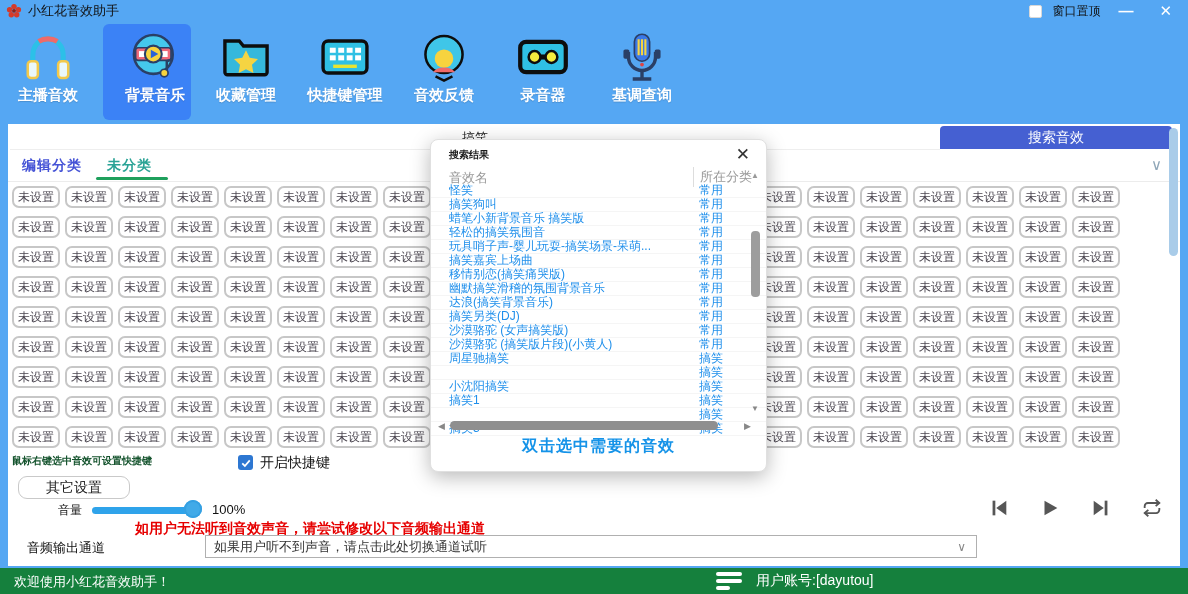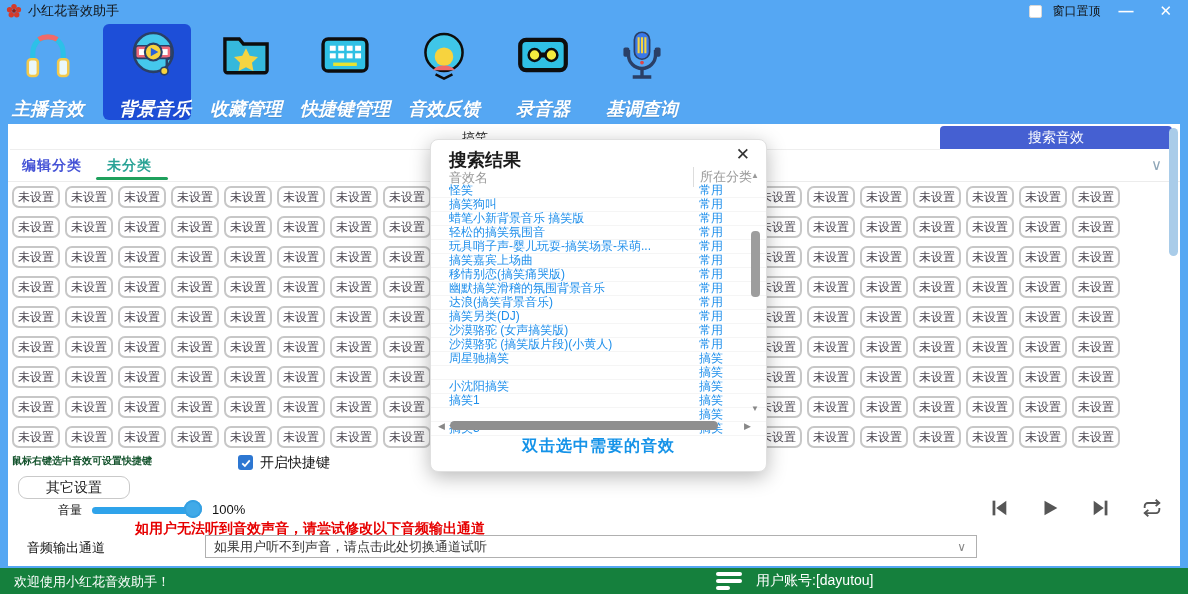--- a/index.html
+++ b/index.html
@@ -13,24 +13,24 @@
   .titlebar{position:absolute;left:0;top:0;width:100%;height:22px;display:flex;align-items:center;}
   .titlebar .app-icon{width:16px;height:16px;margin:0 6px 0 6px;}
   .titlebar .title{font-size:13px;color:#111;}
   .tb-right{position:absolute;right:8px;top:0;height:22px;display:flex;align-items:center;gap:10px;}
   .tb-check{width:11px;height:11px;background:#fff;border:1px solid #d8d8d8;border-radius:2px;}
   .tb-ontop-label{font-size:12px;color:#111;}
   .tb-btn{color:#fff;font-size:15px;line-height:22px;padding:0 8px;font-weight:bold;}
   
   .toolbar{position:absolute;left:4px;top:24px;height:100px;display:flex;}
   .tool-item{width:88px;margin-right:11px;height:96px;display:flex;flex-direction:column;align-items:center;justify-content:flex-start;border-radius:6px;padding-top:4px;box-sizing:border-box;}
-  .tool-item.selected{background:#1d4ed8;padding-left:16px;}
+  .tool-item.selected{background:#3b82f6;padding-left:16px;}
   .tool-icon{width:56px;height:58px;display:flex;align-items:center;justify-content:center;}
   .tool-icon svg{width:54px;height:54px;}
-  .tool-label{color:#fff;font-size:18px;font-weight:bold;margin-top:15px;white-space:nowrap;text-shadow:0 1px 1px rgba(0,0,0,.15);font-style:italic;}
+  .tool-label{color:#fff;font-size:15px;font-weight:bold;margin-top:0;white-space:nowrap;text-shadow:0 1px 1px rgba(0,0,0,.15);}
   
   .content{position:absolute;left:8px;top:124px;width:1172px;height:442px;background:#fff;}
   .search-input{position:absolute;left:2px;top:2px;width:930px;height:23px;background:#fff;border-bottom:1px solid #eee;border-radius:4px 4px 0 0;display:flex;align-items:center;justify-content:center;font-size:13px;color:#222;}
   .search-btn{position:absolute;left:932px;top:2px;width:232px;height:23px;background:#4560d2;color:#fff;font-size:14px;display:flex;align-items:center;justify-content:center;border-radius:4px 4px 0 0;}
   .tabs-row{position:absolute;left:0;top:26px;width:1172px;height:31px;border-bottom:1px solid #ececec;}
   .tab-edit{position:absolute;left:14px;top:7px;font-size:14px;font-weight:bold;color:#4553d6;letter-spacing:1px;}
   .tab-uncat{position:absolute;left:99px;top:7px;font-size:14px;font-weight:bold;color:#2aa396;letter-spacing:1px;}
   .tab-underline{position:absolute;left:88px;top:27px;width:72px;height:3px;background:#1ea05c;border-radius:2px;}
   .tabs-chevron{position:absolute;right:18px;top:6px;color:#8fa6b8;font-size:15px;}
   .grid{position:absolute;left:4px;top:62px;display:grid;grid-template-columns:repeat(21,48px);grid-auto-rows:22px;column-gap:5px;row-gap:8px;}
@@ -46,21 +46,21 @@
   .vol-thumb{position:absolute;left:176px;top:376px;width:18px;height:18px;border-radius:50%;background:#41aae8;box-shadow:inset 0 0 0 2px #35a0e2;}
   .vol-value{position:absolute;left:204px;top:378px;font-size:13px;color:#111;}
   .playctl{position:absolute;left:980px;top:373px;display:flex;gap:29px;align-items:center;}
   .playctl svg{width:22px;height:22px;}
   .warn-red{position:absolute;left:127px;top:396px;color:#e60000;font-size:14px;font-weight:bold;}
   .chan-label{position:absolute;left:19px;top:415px;font-size:13px;color:#111;}
   .chan-select{position:absolute;left:197px;top:411px;width:772px;height:23px;border:1px solid #b0b0b0;box-sizing:border-box;background:#fff;display:flex;align-items:center;font-size:13px;color:#333;padding-left:8px;}
   .chan-chevron{position:absolute;right:10px;top:4px;color:#888;font-size:12px;}
   
   .popup{position:absolute;left:430px;top:139px;width:335px;height:331px;background:#fff;border:1px solid #e0e0e0;border-radius:8px;box-shadow:0 5px 20px rgba(0,0,0,.28);z-index:50;}
-  .popup-title{position:absolute;left:18px;top:8px;font-size:18px;font-weight:bold;color:#1b1b1b;}
+  .popup-title{position:absolute;left:18px;top:8px;font-size:10px;font-weight:bold;color:#1b1b1b;}
   .popup-close{position:absolute;right:16px;top:4px;font-size:17px;color:#333;}
   .popup-header{position:absolute;left:0;top:29px;width:100%;height:16px;font-size:13px;color:#999;}
   .ph-name{position:absolute;left:18px;top:0;}
   .ph-cat{position:absolute;left:262px;top:-2px;border-left:1px solid #ddd;padding-left:6px;height:20px;line-height:20px;}
   .ph-up{position:absolute;right:7px;top:2px;color:#999;font-size:8px;}
   .popup-list{position:absolute;left:0;top:44px;width:100%;}
   .prow{height:13px;line-height:13px;font-size:12px;color:#1f8feb;border-bottom:1px solid #f5f5f5;position:relative;white-space:nowrap;}
   .prow .pname{position:absolute;left:18px;width:242px;overflow:hidden;}
   .prow .pcat{position:absolute;left:268px;}
   .pop-vthumb{position:absolute;right:6px;top:91px;width:9px;height:66px;background:#9d9d9d;border-radius:4px;}

